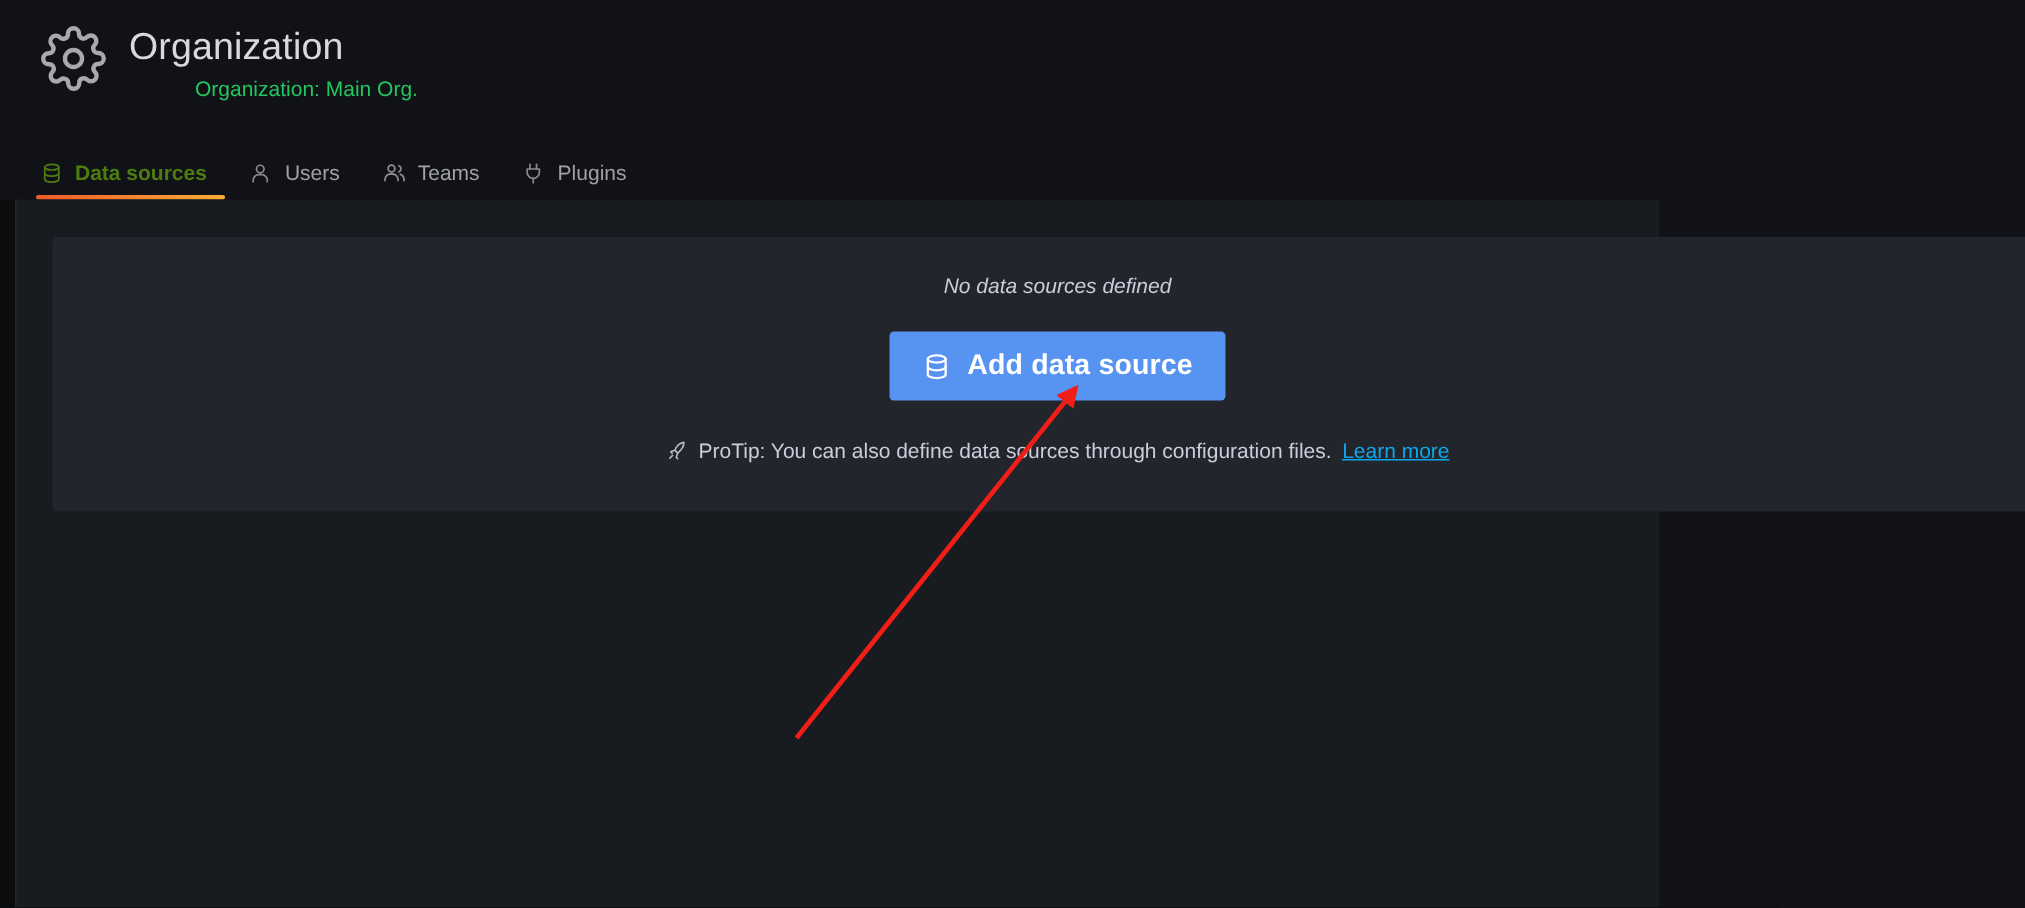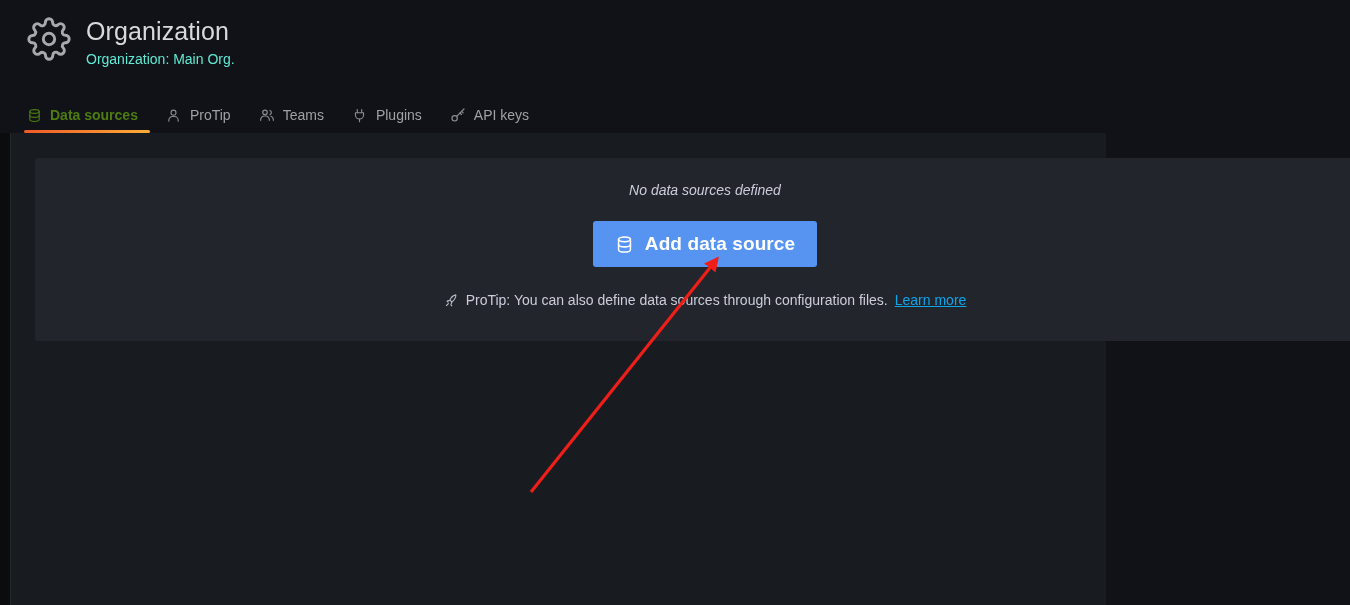--- a/index.html
+++ b/index.html
@@ -60,23 +60,24 @@
   .page-title {
     font-size: 25px;
     font-weight: 400;
     color: #d8d9da;
     line-height: 32px;
     letter-spacing: .1px;
   }
 
   .page-subtitle {
     font-size: 14px;
-    color: #5eead4;
+    color: #22c55e;
     line-height: 20px;
     margin-top: 2px;
+    margin-left: 44px;
   }
 
   
   .tab-bar {
     position: absolute;
     left: 24px;
     bottom: 0;
     display: flex;
     align-items: flex-end;
     height: 36px;
@@ -265,21 +266,21 @@
         <span>Data sources</span>
       </div>
 
       <div class="tab">
         <span class="tab-ico">
           <svg width="15" height="15" viewBox="0 0 24 24" fill="none" stroke="currentColor" stroke-width="1.8" stroke-linecap="round" stroke-linejoin="round">
             <circle cx="12" cy="7.5" r="4"></circle>
             <path d="M4.5 21v-1.5a6 6 0 0 1 6-6h3a6 6 0 0 1 6 6V21"></path>
           </svg>
         </span>
-        <span>ProTip</span>
+        <span>Users</span>
       </div>
 
       <div class="tab">
         <span class="tab-ico">
           <svg width="16" height="16" viewBox="0 0 24 24" fill="none" stroke="currentColor" stroke-width="1.8" stroke-linecap="round" stroke-linejoin="round">
             <circle cx="9" cy="8" r="3.4"></circle>
             <path d="M2.5 20v-1a5.5 5.5 0 0 1 5.5-5.5h2A5.5 5.5 0 0 1 15.5 19v1"></path>
             <path d="M16.5 5.2a3.4 3.4 0 0 1 0 6.2"></path>
             <path d="M18 13.8a5.5 5.5 0 0 1 3.5 5.2V20"></path>
           </svg>
@@ -293,31 +294,20 @@
             <path d="M8.5 2.5v5"></path>
             <path d="M15.5 2.5v5"></path>
             <path d="M5.5 7.5h13v3.5a6.5 6.5 0 0 1-6.5 6.5 6.5 6.5 0 0 1-6.5-6.5z"></path>
             <path d="M12 17.5V22"></path>
           </svg>
         </span>
         <span>Plugins</span>
       </div>
 
 
-      <div class="tab">
-        <span class="tab-ico">
-          <svg width="16" height="16" viewBox="0 0 24 24" fill="none" stroke="currentColor" stroke-width="1.8" stroke-linecap="round" stroke-linejoin="round">
-            <circle cx="7" cy="17" r="4"></circle>
-            <path d="M10 14L21 3"></path>
-            <path d="M17.5 6.5l2.2 2.2"></path>
-            <path d="M15 9l2.2 2.2"></path>
-          </svg>
-        </span>
-        <span>API keys</span>
-      </div>
 
     </div>
   </div>
 
   <div class="main-area">
 
     <div class="ds-card">
 
       <div class="empty-text">No data sources defined</div>
 

